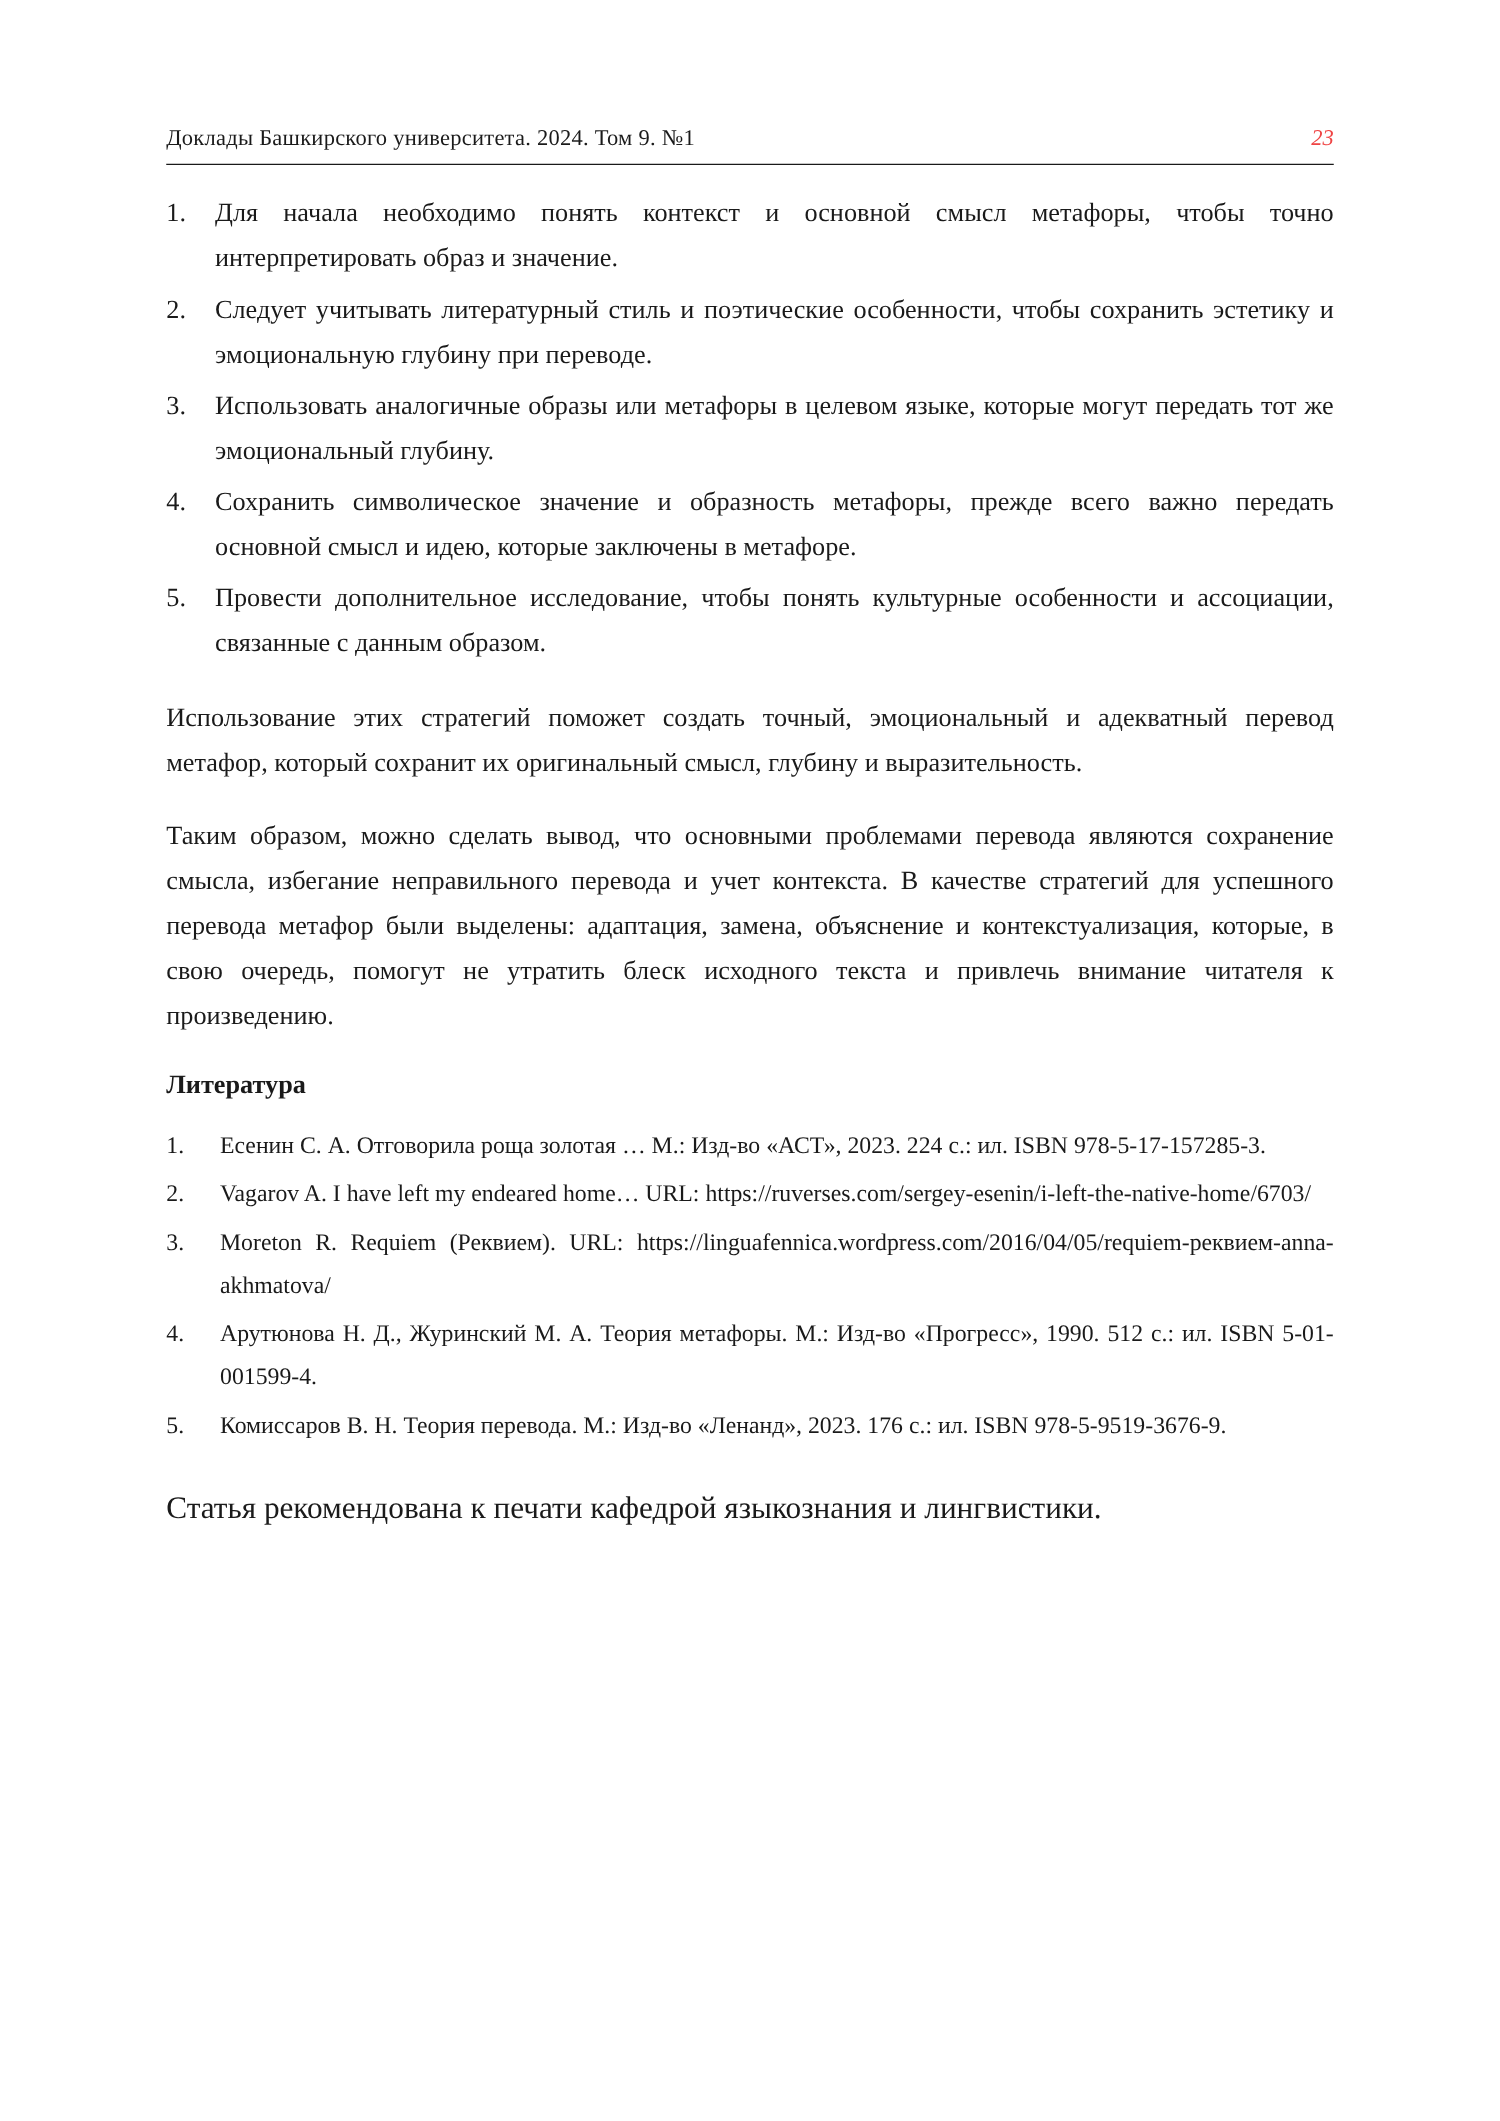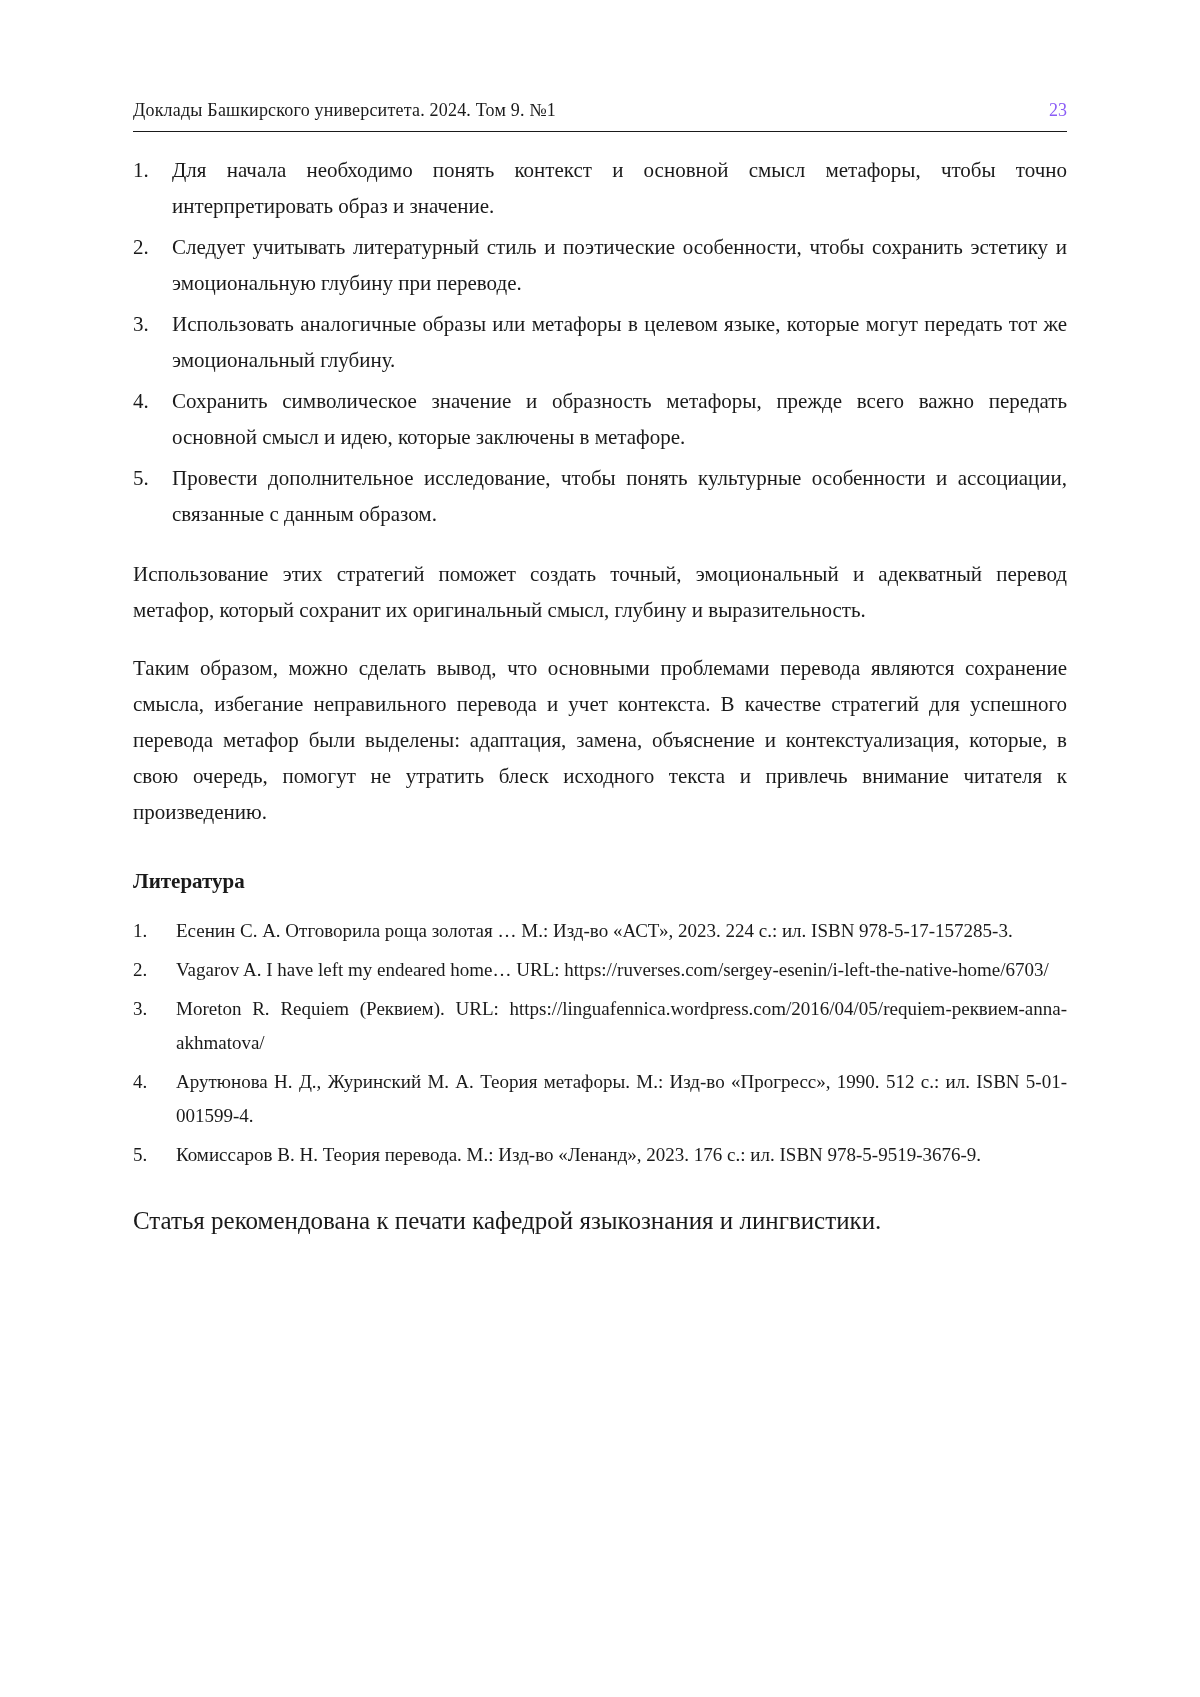--- a/index.html
+++ b/index.html
@@ -32,21 +32,22 @@
     justify-content: space-between;
     align-items: baseline;
     font-size: 18px;
     line-height: 24px;
   }
   .journal-title {
     color: #1a1a1a;
     letter-spacing: 0.2px;
   }
   .page-num {
-    color: #8b5cf6;
+    color: #ef4444;
+    font-style: italic;
   }
   .header-rule {
     border: none;
     border-top: 1.6px solid #1a1a1a;
     margin-top: 9px;
   }
 
   
   .strategies {
     margin-top: 20px;
@@ -75,21 +76,21 @@
   }
   .body-para.first {
     margin-top: 24px;
   }
   .body-para.second {
     margin-top: 22px;
   }
 
   
   .section-heading {
-    margin-top: 36px;
+    margin-top: 22px;
     font-size: 21px;
     font-weight: bold;
     line-height: 30px;
   }
 
   .references {
     margin-top: 18px;
   }
   .ref-item {
     display: flex;

